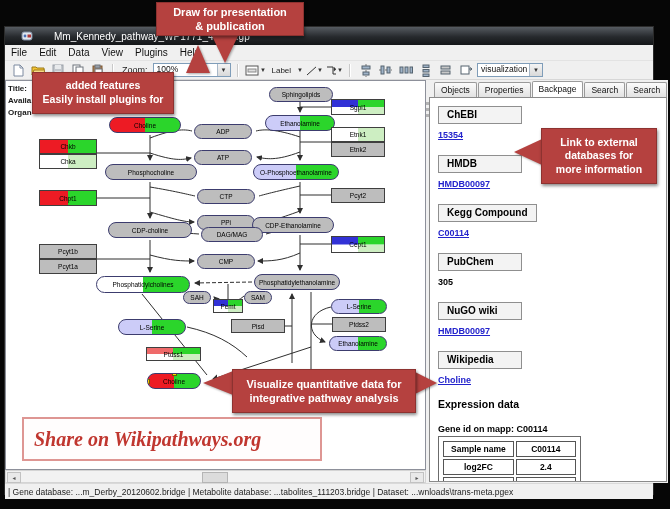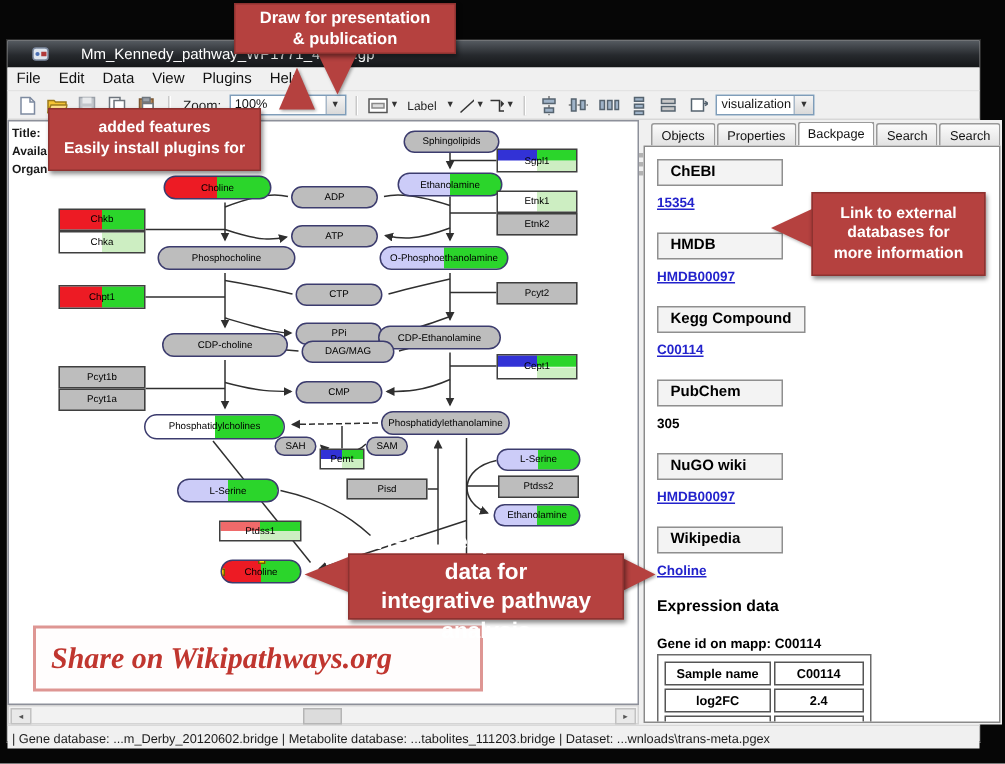--- a/index.html
+++ b/index.html
@@ -52,21 +52,21 @@
   
   .callout{position:absolute;z-index:50;background:var(--co);border:1px solid var(--cob);color:#fff;font-weight:bold;display:flex;flex-direction:column;align-items:center;justify-content:center;text-align:center;box-shadow:1px 2px 3px rgba(0,0,0,.45);box-sizing:border-box;}
   .co-line{line-height:1.3;}
   .tri{position:absolute;width:0;height:0;z-index:49;filter:drop-shadow(1px 1px 1px rgba(0,0,0,.35));}
   #co-draw{left:156px;top:2px;width:148px;height:34px;font-size:11px;}
   #arr-draw{left:212px;top:36px;border-left:13px solid transparent;border-right:13px solid transparent;border-top:27px solid var(--co);}
   #co-plugins{left:32px;top:72px;width:142px;height:42px;font-size:10.5px;}
   #arr-plugins{left:186px;top:45px;border-left:12px solid transparent;border-right:12px solid transparent;border-bottom:28px solid var(--co);}
   #co-link_db{left:541px;top:128px;width:116px;height:56px;font-size:10.5px;}
   #arr-link_db{left:514px;top:139px;border-top:13px solid transparent;border-bottom:13px solid transparent;border-right:28px solid var(--co);}
-  #co-visualize{left:232px;top:369px;width:184px;height:44px;font-size:15px;}
+  #co-visualize{left:232px;top:369px;width:184px;height:44px;font-size:11px;}
   #arr-visualize-left{left:203px;top:371px;border-top:12px solid transparent;border-bottom:12px solid transparent;border-right:30px solid var(--co);}
   #arr-visualize-right{left:415px;top:372px;border-top:11px solid transparent;border-bottom:11px solid transparent;border-left:22px solid var(--co);}
   #co-share{position:absolute;left:22px;top:417px;width:300px;height:44px;z-index:40;background:#fffdfd;border:2px solid var(--shb);display:flex;align-items:center;padding-left:10px;box-sizing:border-box;}
   #co-share span{font-size:20px;font-weight:bold;font-style:italic;color:var(--sht);font-family:"Liberation Serif",serif;}
 </style>
 </head>
 <body style="--co: #b5413f; --cob: #8d3230; --link: #2323cc; --sht: #c0362f; --shb: #de9693;">
 
 <div id="window">
   <div class="titlebar">

